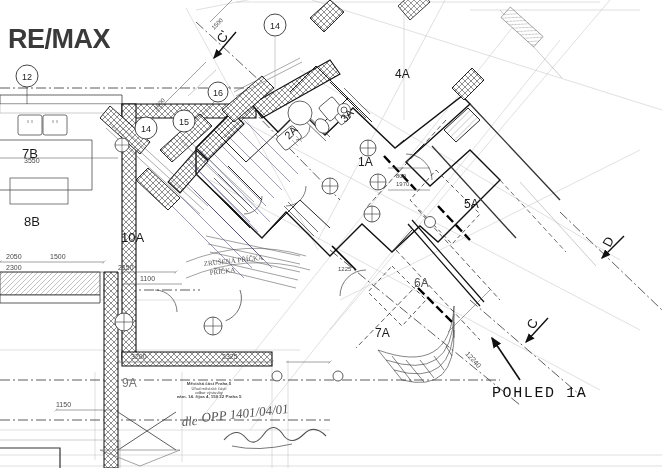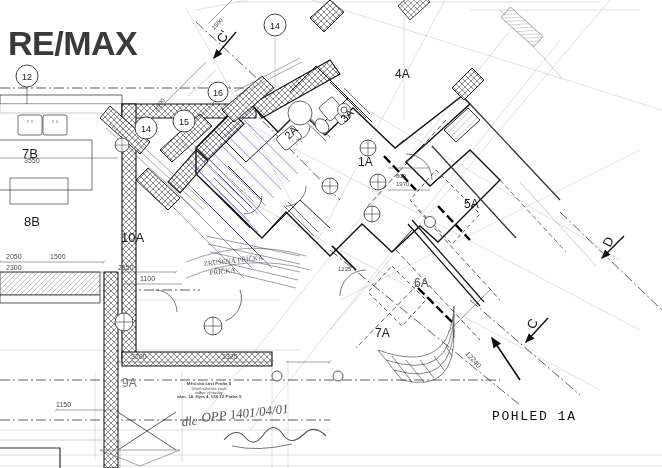--- a/index.html
+++ b/index.html
@@ -1,27 +1,27 @@
 <!DOCTYPE html>
 <html><head>
 <meta charset="utf-8">
 <style>
   html,body{margin:0;padding:0;background:#ffffff;}
   body{width:662px;height:468px;overflow:hidden;
        font-family:"Liberation Sans", sans-serif;}
   #page{position:relative;width:662px;height:468px;background:#fff;}
   #plan{position:absolute;left:0;top:0;width:662px;height:468px;}
   .logo{position:absolute;left:8px;top:24px;font-family:"Liberation Sans",sans-serif;
-        font-weight:bold;font-size:34px;letter-spacing:-0.5px;color:#3a3a3a;}
+        font-weight:bold;font-size:27px;letter-spacing:-0.5px;color:#3a3a3a;}
   .stampbox{position:absolute;left:168px;top:382px;width:82px;height:26px;
             text-align:center;color:#4a4a4a;line-height:1.05;}
   .stampbox div{font-size:4.1px;white-space:nowrap;font-family:"Liberation Sans",sans-serif;}
   .stampbox div.s1{font-weight:bold;font-size:4.4px;}
   .pohled{position:absolute;left:492px;top:385px;font-family:"Liberation Mono","DejaVu Sans Mono",monospace;
-          font-size:13px;letter-spacing:1.6px;color:#111;margin-top:24px;}
+          font-size:15px;letter-spacing:1.6px;color:#111;}
 </style>
 </head>
 <body>
 
 <div id="page">
 
   <svg id="plan" viewBox="0 0 662 468">
     <defs>
       <pattern id="hatchWall" width="6" height="6" patternUnits="userSpaceOnUse">
         <rect width="6" height="6" fill="#ffffff"></rect>

